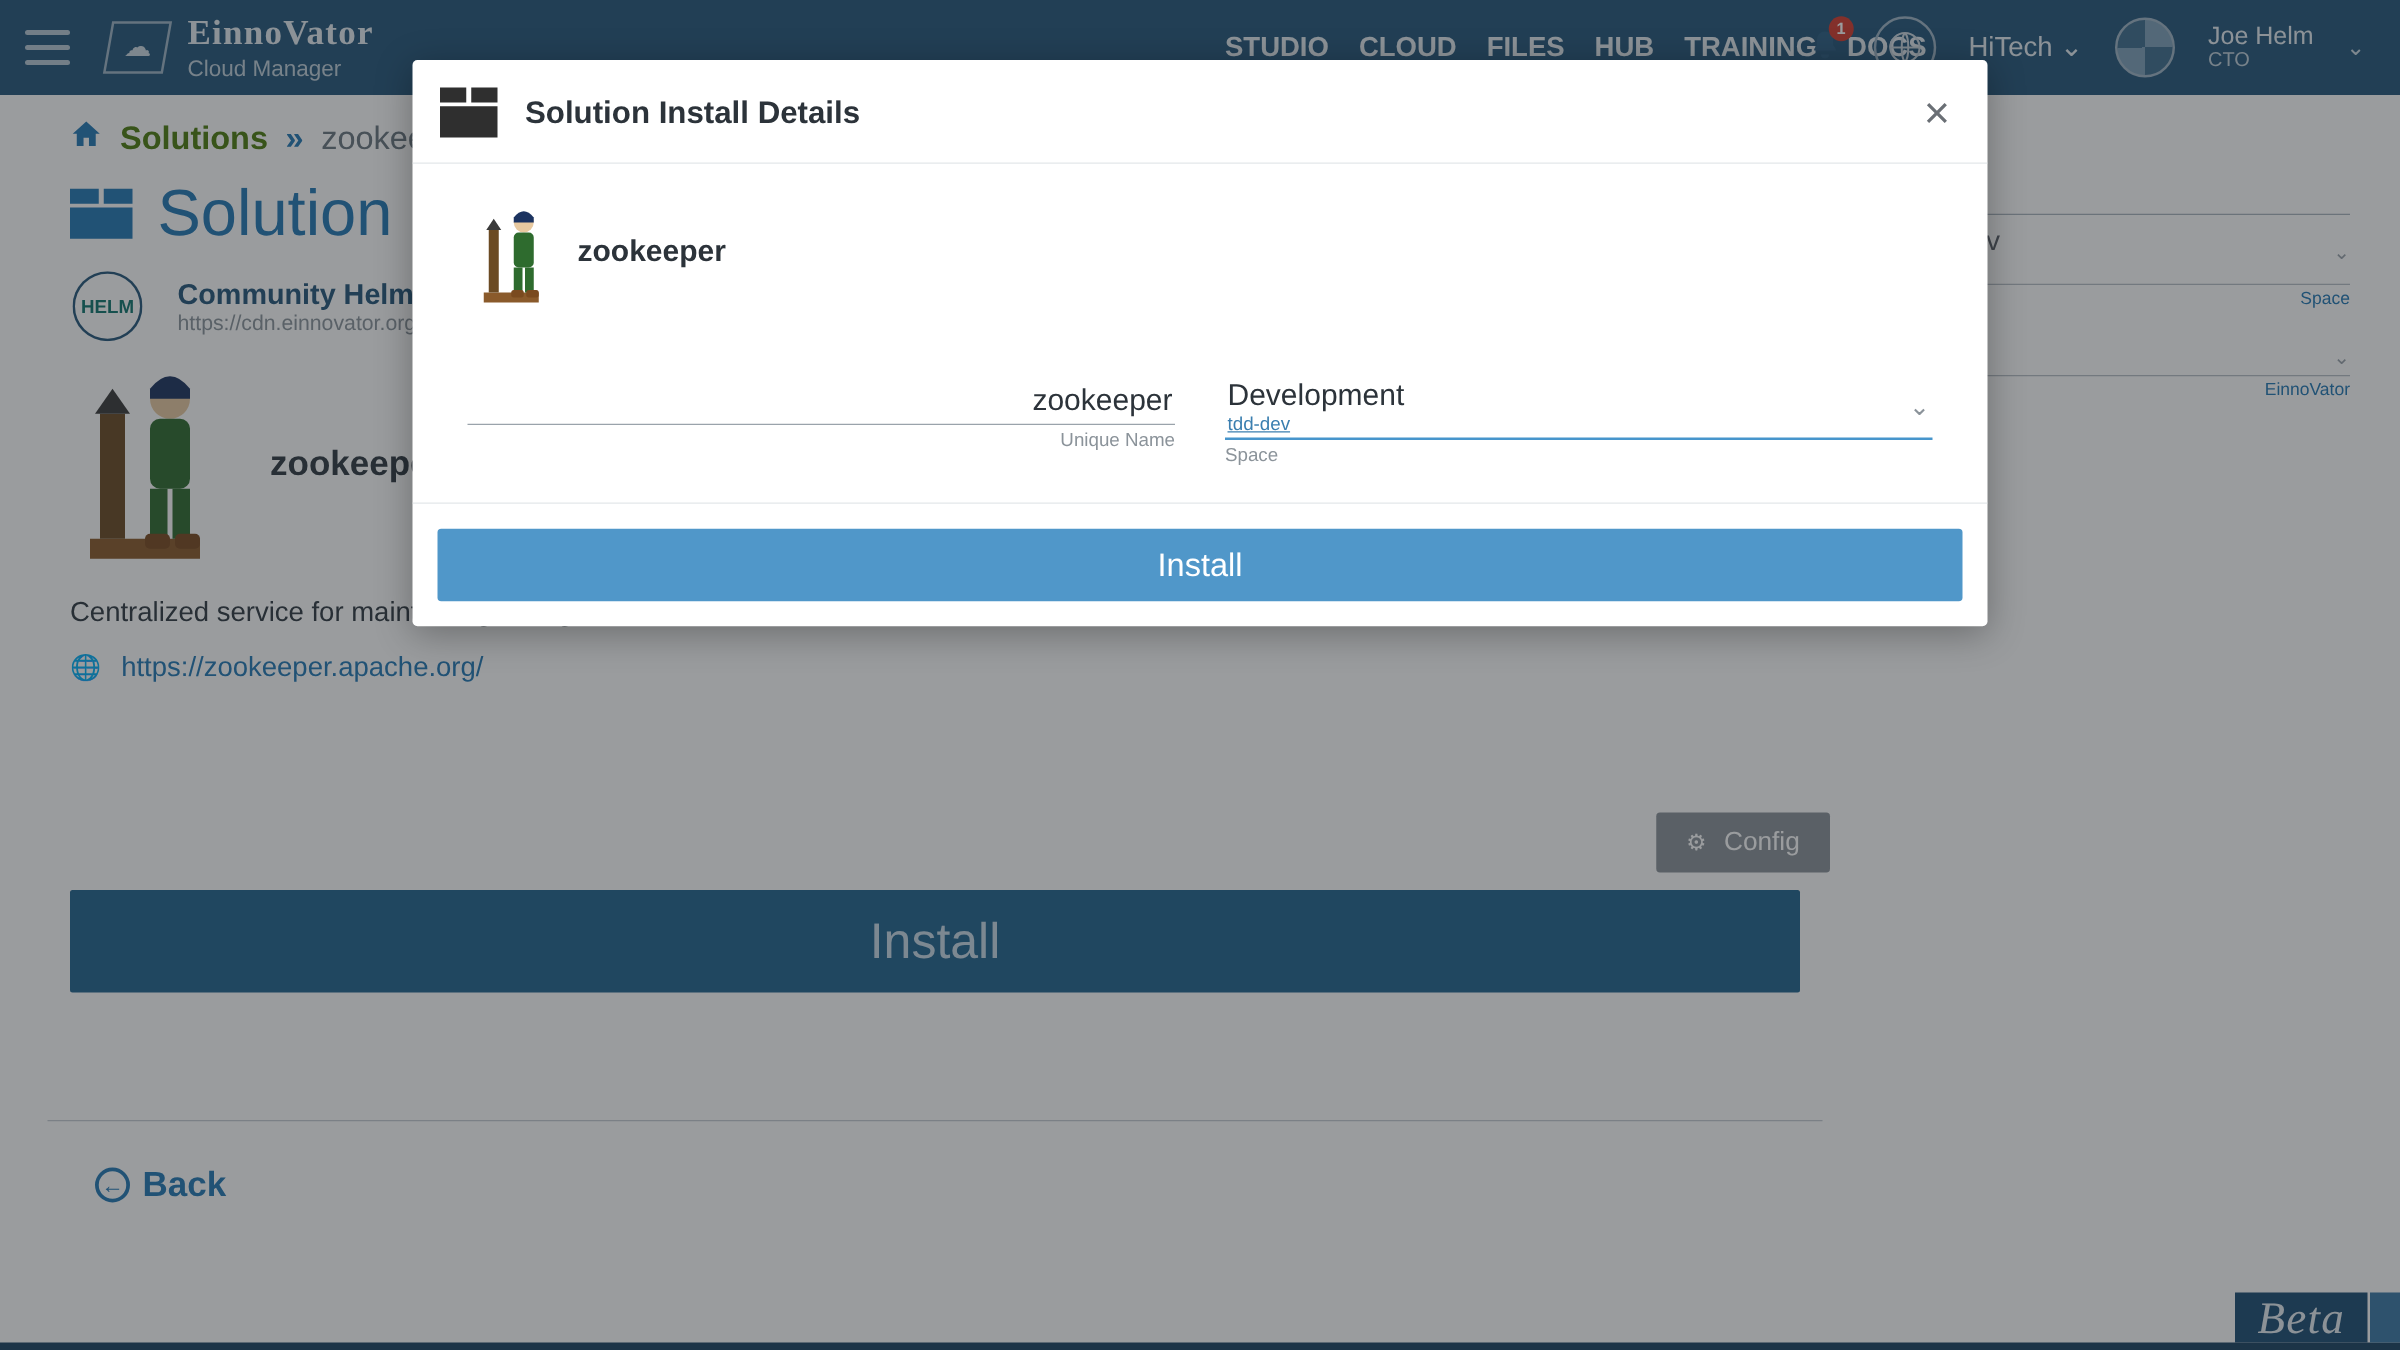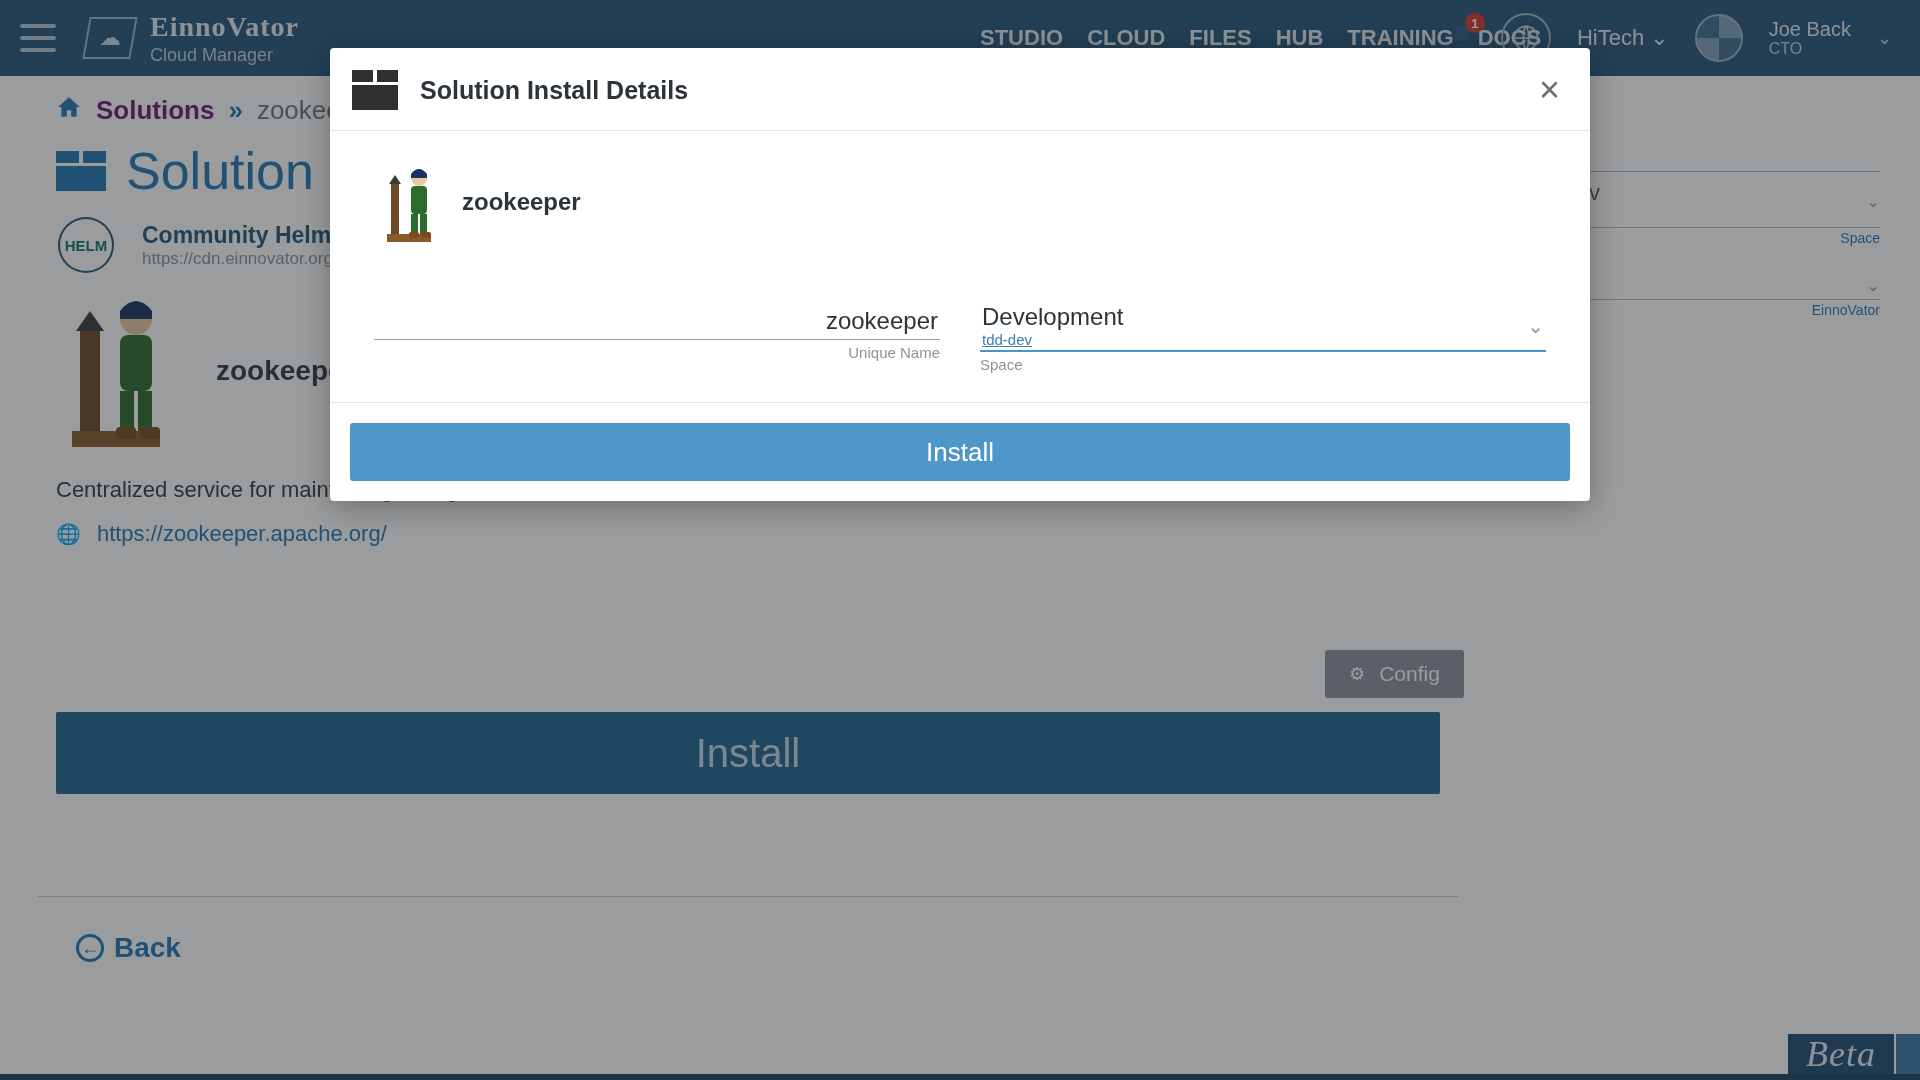--- a/index.html
+++ b/index.html
@@ -72,21 +72,21 @@
   .chev-down { font-size:18px; color:#cdd9e2; cursor:pointer; }
 
   
   .page {
     background:#fff;
     height: 998px;
     padding: 18px 40px 0 56px;
     position:relative;
   }
   .breadcrumb { display:flex; align-items:center; gap:14px; font-size:26px; margin-bottom:14px;}
-  .breadcrumb a { color:#701a75; font-weight:700; text-decoration:none; }
+  .breadcrumb a { color:#4d7c0f; font-weight:700; text-decoration:none; }
   .breadcrumb .home-ic svg{width:26px;height:26px;fill:#2479b5;}
   .breadcrumb .sep { color:#2479b5; font-weight:700; }
   .breadcrumb .current { color:#6b7780; }
 
   .section-head { display:flex; align-items:center; gap:20px; margin-bottom:14px;}
   .pkg-icon { width:50px; height:40px; display:flex; flex-direction:column; }
   .pkg-icon .flaps{display:flex;gap:4px;height:12px;}
   .pkg-icon .flaps span{flex:1;background:#2479b5;}
   .pkg-icon .body{flex:1;background:#2479b5;margin-top:3px;}
   .section-title { font-size:52px; color:#2479b5; font-weight:500;}
@@ -248,21 +248,21 @@
           <circle cx="12" cy="12" r="10"></circle>
           <path d="M2 12h20M12 2c3 3 3 17 0 20M12 2c-3 3-3 17 0 20"></path>
         </svg>
     </div>
     <div class="tenant-drop">
       <span>HiTech</span>
       <span>⌄</span>
     </div>
     <div class="avatar-spin"></div>
     <div class="user-block">
-      <span class="user-name">Joe Back</span>
+      <span class="user-name">Joe Helm</span>
       <span class="user-role">CTO</span>
     </div>
     <span class="chev-down">⌄</span>
   </div>
 </div>
 
 <div class="page">
 
   <div class="breadcrumb">
     <span class="home-ic">

